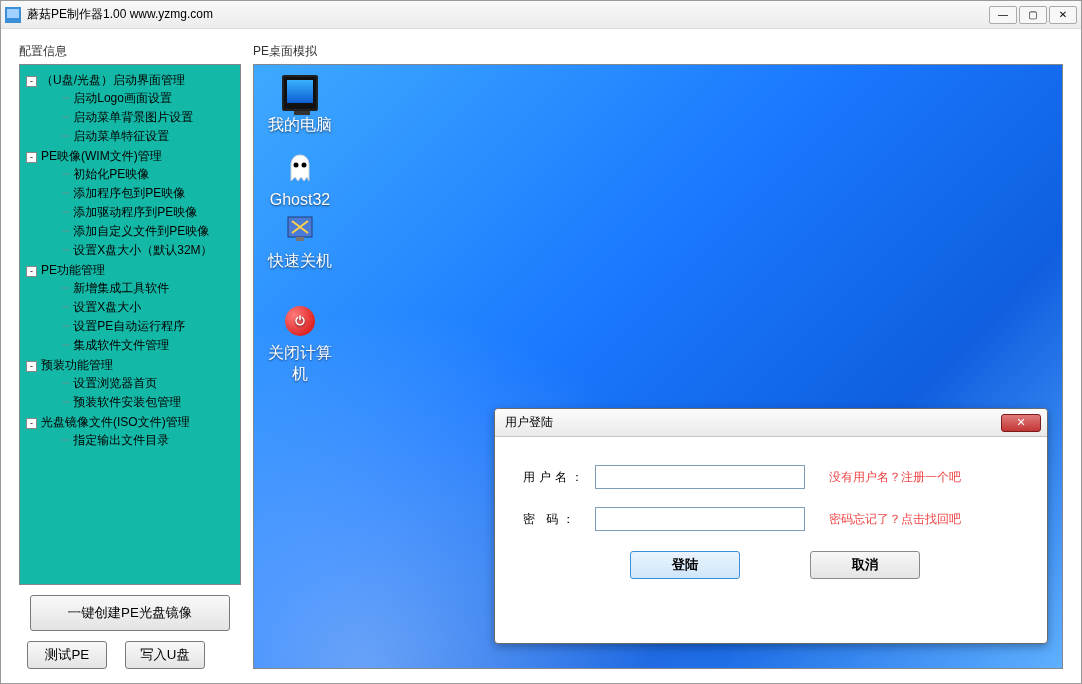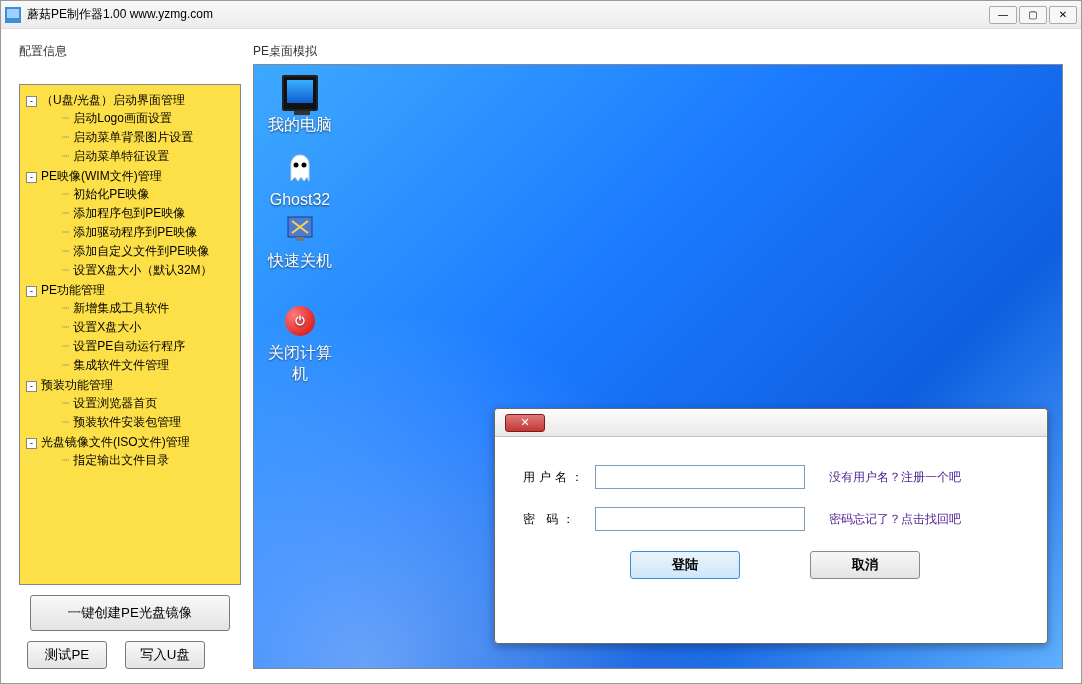--- a/index.html
+++ b/index.html
@@ -6,21 +6,21 @@
 body { font-family: "Microsoft YaHei", SimSun, Arial, sans-serif; font-size: 12px; background: #fff; }
 .window { width: 1082px; height: 684px; border: 1px solid #999; background: #fff; display: flex; flex-direction: column; }
 .titlebar { height: 28px; background: linear-gradient(#f8f8f8,#ececec); display: flex; align-items: center; padding: 8px 4px; border-bottom: 1px solid #ddd; }
 .titlebar-icon { width: 16px; height: 16px; margin-right: 6px; }
 .titlebar-text { flex: 1; }
 .win-controls { display: flex; gap: 2px; }
 .win-btn { width: 28px; height: 18px; border: 1px solid #aaa; background: #f7f7f7; border-radius: 2px; font-size: 10px; display: flex; align-items: center; justify-content: center; cursor: pointer; }
 .content { flex: 1; display: flex; padding: 14px 18px; gap: 12px; }
 .left-col { width: 222px; display: flex; flex-direction: column; }
 .panel-label { margin-bottom: 4px; color: #333; }
-.tree-box { flex: 1; border: 1px solid #828790; background: #fde047; padding: 6px 6px; overflow: auto; margin-top: 20px; }
+.tree-box { flex: 1; border: 1px solid #828790; background: #14b8a6; padding: 6px 6px; overflow: auto; }
 .tree ul { list-style: none; }
 .tree li { padding: 1px 0 1px 0; }
 .tree .node { white-space: nowrap; }
 .tree .toggle { display: inline-block; width: 11px; height: 11px; border: 1px solid #888; text-align: center; line-height: 9px; font-size: 9px; margin-right: 4px; background: #fff; cursor: pointer; }
 .tree .children { margin-left: 18px; }
 .tree .leaf { margin-left: 18px; position: relative; }
 .tree .leaf::before { content: "┈"; color: #888; margin-right: 4px; }
 .left-buttons { margin-top: 10px; }
 .big-btn { width: 200px; height: 36px; border: 1px solid #7a7a7a; background: linear-gradient(#f9f9f9,#e3e3e3); border-radius: 3px; cursor: pointer; margin: 0 auto 10px auto; display: block; }
 .small-btn-row { display: flex; gap: 18px; padding-left: 8px; }
@@ -40,21 +40,21 @@
 .g-power { width: 30px; height: 30px; border-radius: 50%; background: radial-gradient(circle at 30% 30%, #ff7a7a, #d10000); display: flex; align-items: center; justify-content: center; color: #fff; font-weight: bold; }
 
 .dlg { position: absolute; left: 494px; top: 408px; width: 554px; height: 236px; background: #fff; border: 1px solid #6a6a6a; border-radius: 4px; box-shadow: 0 3px 10px rgba(0,0,0,0.3); }
 .dlg-header { height: 28px; background: linear-gradient(#fcfcfc,#e9e9e9); border-bottom: 1px solid #c4c4c4; display: flex; align-items: center; padding: 0 6px 0 10px; border-radius: 4px 4px 0 0; }
 .dlg-title { flex: 1; }
 .dlg-close { width: 40px; height: 18px; background: linear-gradient(#e07a7a,#c33636); border: 1px solid #7a1a1a; border-radius: 3px; color: #fff; display: flex; align-items: center; justify-content: center; cursor: pointer; font-size: 11px; }
 .dlg-body { padding: 28px 20px 12px 28px; }
 .frow { display: flex; align-items: center; margin-bottom: 18px; }
 .flabel { width: 72px; letter-spacing: 4px; }
 .finput { width: 210px; height: 24px; border: 1px solid #7e9db9; padding: 2px 4px; }
-.flink { margin-left: 24px; color: #4c1d95; cursor: pointer; }
+.flink { margin-left: 24px; color: #ef4444; cursor: pointer; }
 .dlg-btns { display: flex; gap: 70px; justify-content: center; margin-top: 20px; }
 .dlg-btn { width: 110px; height: 28px; border: 1px solid #3b8fd6; background: linear-gradient(#eaf4fd,#cfe6fa); border-radius: 3px; cursor: pointer; font-weight: bold; }
 .dlg-btn.secondary { border: 1px solid #8a8a8a; background: linear-gradient(#f7f7f7,#e4e4e4); }
 </style>
 </head>
 <body>
 
 <div class="window">
   <div class="titlebar">
     <svg class="titlebar-icon" viewBox="0 0 16 16">
@@ -161,20 +161,21 @@
             <div class="g-power">⏻</div>
           </div>
           <div class="lbl">关闭计算机</div>
         </div>
       </div>
     </div>
   </div>
 
   <div class="dlg">
     <div class="dlg-header">
+      <span class="dlg-title">用户登陆</span>
       <div class="dlg-close">✕</div>
     </div>
     <div class="dlg-body">
       <div class="frow">
         <div class="flabel">用户名：</div>
         <input class="finput" type="text" style="">
         <span class="flink">没有用户名？注册一个吧</span>
       </div>
       <div class="frow">
         <div class="flabel">密 码：</div>

